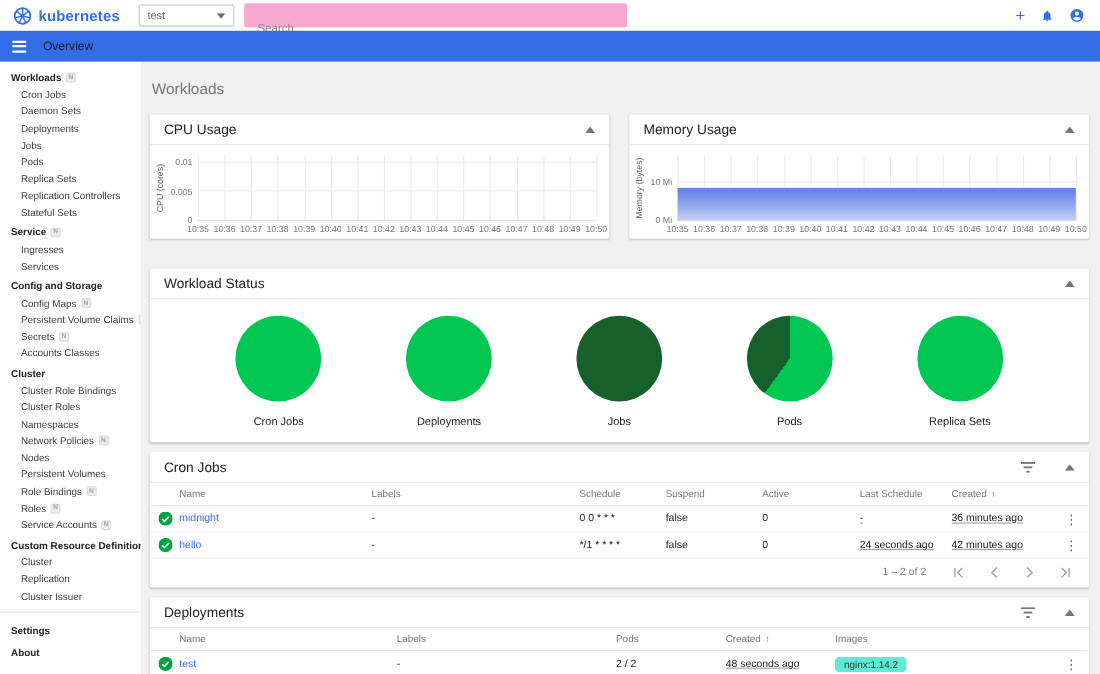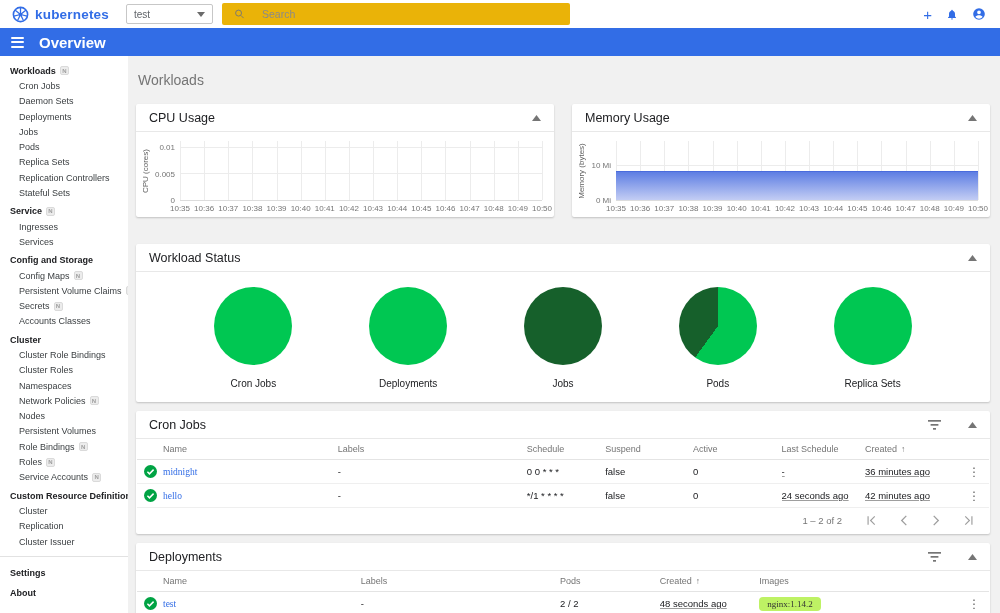--- a/index.html
+++ b/index.html
@@ -4,32 +4,32 @@
 <style>
   * { margin:0; padding:0; box-sizing:border-box; }
   html,body { width:1000px; height:613px; overflow:hidden; font-family:"Liberation Sans",sans-serif; background:#f1f1f1; }
   body { position:relative; }
 
   
   .topbar { height:28px; background:#fff; display:flex; align-items:center; padding:0 14px 0 12px; position:relative; z-index:3; }
   .logo { display:flex; align-items:center; gap:6px; width:114px; cursor:pointer; }
   .logo-text { color:#326de6; font-weight:bold; font-size:13.5px; letter-spacing:.2px; }
   .ns-select { width:87px; height:20px; border:1px solid #c7c7c7; border-radius:2px; display:flex; align-items:center; justify-content:space-between; padding:0 7px; font-size:10px; color:#5f6368; background:#fff; cursor:pointer; }
-  .search-box { margin-left:9px; width:348px; height:22px; background:#eab308; border-radius:2px; display:flex; align-items:center; padding:0 12px; gap:17px; }
+  .search-box { margin-left:9px; width:348px; height:22px; background:#f9a8d4; border-radius:2px; display:flex; align-items:center; padding:0 12px; gap:17px;flex-direction:column; }
   .search-box input { border:none; background:transparent; outline:none; font-size:10.5px; color:#333; width:100%; font-family:"Liberation Sans",sans-serif; }
   .search-box input::placeholder { color:#8a8a8a; }
   .top-icons { margin-left:auto; display:flex; align-items:center; gap:14px; }
   .top-icons .tico { color:#326de6; cursor:pointer; display:flex; align-items:center; }
   .plus-glyph { font-size:15px; line-height:1; color:#326de6; }
 
   
   .appbar { height:28px; background:#326de6; display:flex; align-items:center; padding:0 11px; gap:15px; position:relative; z-index:3; }
   .burger { display:flex; flex-direction:column; gap:2.5px; cursor:pointer; }
   .burger div { width:13px; height:2px; background:#fff; border-radius:1px; }
-  .appbar-title { color:#ffffff; font-weight:bold; font-size:15px; }
+  .appbar-title { color:#0f172a; font-weight:normal; font-size:11px; }
 
   
   .sidebar { position:absolute; left:0; top:56px; bottom:0; width:128px; background:#fff; padding-top:4px; overflow:hidden; z-index:2; }
   .side-item { font-size:9px; color:#3c4043; height:15.3px; display:flex; align-items:center; gap:4px; padding-left:19px; white-space:nowrap; cursor:pointer; }
   .side-header { font-weight:bold; color:#202124; padding-left:10px; margin-top:3px; }
   .side-top { font-weight:bold; color:#202124; padding-left:10px; height:20px; }
   .side-divider { border-top:1px solid #e2e2e2; margin:7px 0 6px; }
   .nbadge { min-width:9px; height:9px; background:#ececec; color:#9e9e9e; font-size:6px; font-weight:bold; display:inline-flex; align-items:center; justify-content:center; border-radius:2px; border:1px solid #dadada; padding:0 1px; }
 
   
@@ -66,23 +66,23 @@
   
   .t-head, .trow { display:grid; align-items:center; }
   .cron .t-head, .cron .trow { grid-template-columns:26px 20.5% 22.2% 9.2% 10.3% 10.4% 9.8% 1fr 30px; }
   .dep .t-head,  .dep .trow  { grid-template-columns:26px 23.2% 23.4% 11.7% 11.7% 1fr 30px; }
   .t-head { height:21px; border-bottom:1px solid #e4e4e4; }
   .th { font-size:9px; color:#757575; cursor:pointer; white-space:nowrap; }
   .sort { margin-left:4px; font-size:8.5px; color:#757575; }
   .trow { height:24px; border-bottom:1px solid #efefef; }
   .td { font-size:9.5px; color:#202124; white-space:nowrap; overflow:hidden; }
   .icon-cell { display:flex; justify-content:center; align-items:center; }
-  .link { color:#326de6; cursor:pointer;font-family:Liberation Serif, serif; }
+  .link { color:#326de6; cursor:pointer; }
   .uval { text-decoration:underline; text-decoration-color:#9e9e9e; }
-  .chip { background:#bef264; border-radius:4px; padding:2px 8px; font-size:9px; color:#333; display:inline-block;font-family:Liberation Serif, serif; }
+  .chip { background:#5eead4; border-radius:4px; padding:2px 8px; font-size:9px; color:#333; display:inline-block; }
   .kebab { color:#616161; font-size:12px; text-align:center; cursor:pointer; letter-spacing:0; }
   .pag { display:flex; justify-content:flex-end; align-items:center; gap:24px; padding:7px 16px 8px; }
   .pag-range { font-size:9.5px; color:#757575; }
   .pag-icons { display:flex; gap:24px; align-items:center; }
   .pag-icons .pico { cursor:pointer; display:flex; align-items:center; }
 </style>
 </head>
 <body>
 
 <div class="topbar">

